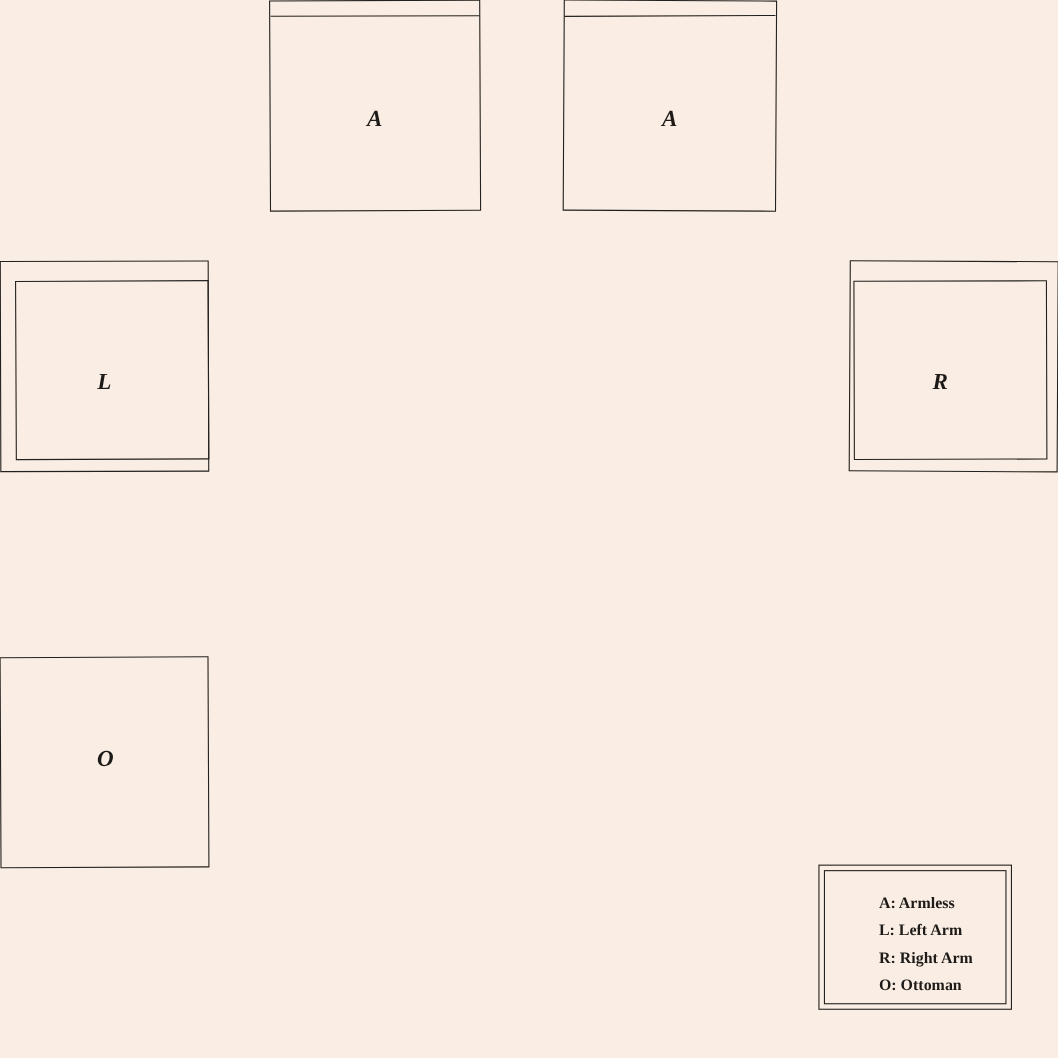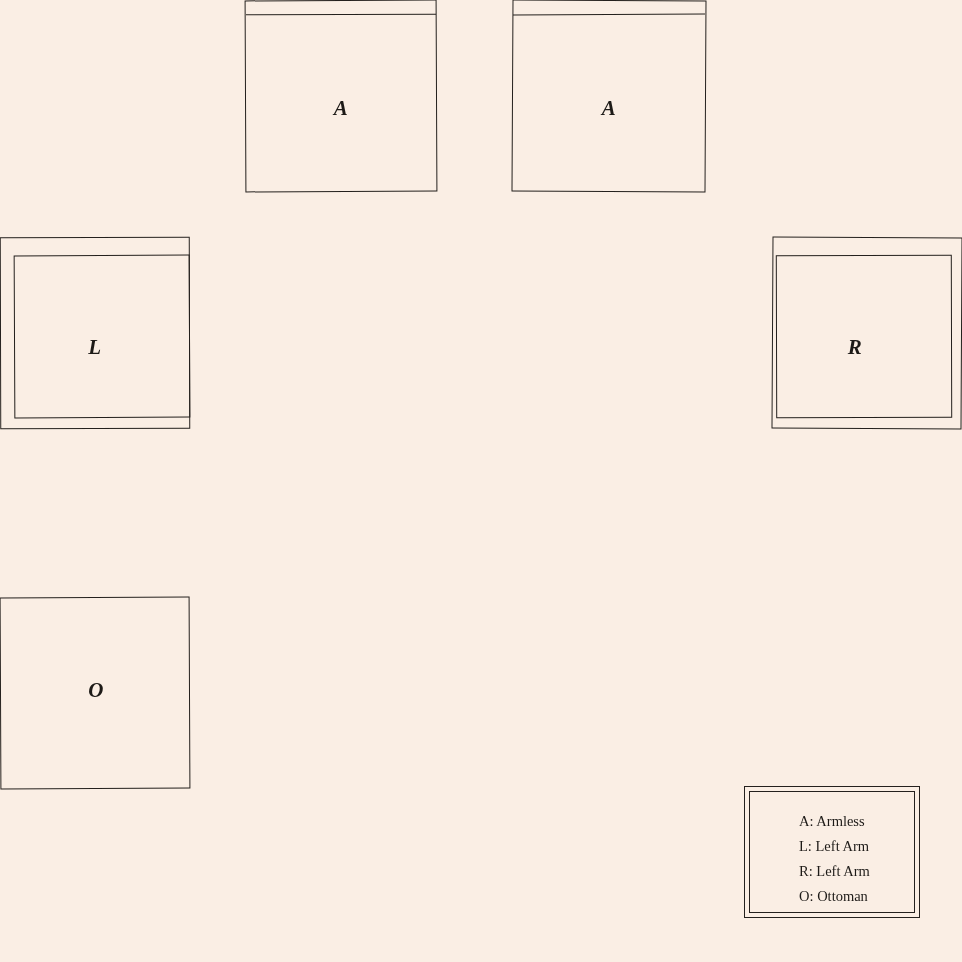--- a/index.html
+++ b/index.html
@@ -75,20 +75,21 @@
     bottom: 0;
     padding: 22px 0 0 54px;
     box-sizing: border-box;
   }
   .legend-item {
     font-family: "Liberation Serif", serif;
     font-size: 14.5px;
     color: #1d1a17;
     line-height: 25px;
     white-space: nowrap;
+    font-weight: bold;
   }
 </style>
 </head>
 <body>
 
 <div id="canvas">
 
   <div class="module" style="left:245px; top:0px; width:192px; height:192px;">
     <div class="sketch-box jitter-a" style="left:0px; top:0px; width:192px; height:192px;"></div>
     <div class="sketch-box jitter-c" style="left:1px; top:6px; width:190px; height:9px; border-bottom:1.4px solid #24201d; border-top:none; border-left:none; border-right:none;"></div>
@@ -116,18 +117,18 @@
   <div class="module" style="left:0px; top:597px; width:190px; height:192px;">
     <div class="sketch-box jitter-a" style="left:0px; top:0px; width:190px; height:192px;"></div>
     <div class="module-label" style="left:96px; top:93px;">O</div>
   </div>
 
   <div id="legend">
     <div id="legend-inner"></div>
     <div id="legend-list">
       <div class="legend-item">A: Armless</div>
       <div class="legend-item">L: Left Arm</div>
-      <div class="legend-item">R: Left Arm</div>
+      <div class="legend-item">R: Right Arm</div>
       <div class="legend-item">O: Ottoman</div>
     </div>
   </div>
 
 </div>
 
 </body></html>

